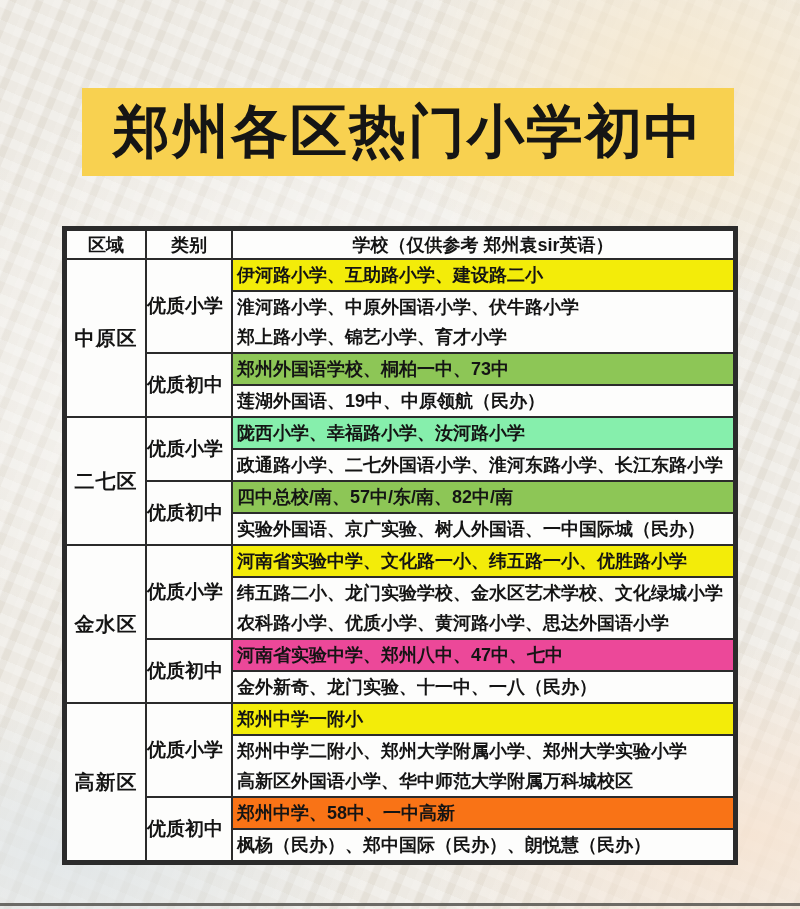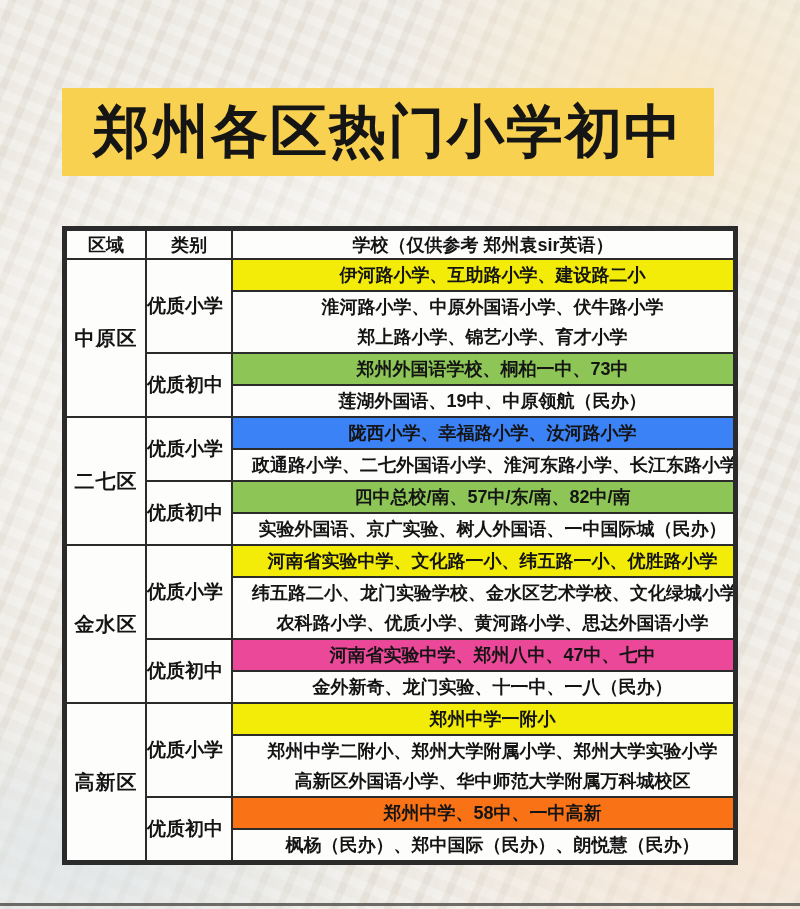--- a/index.html
+++ b/index.html
@@ -26,21 +26,21 @@
   .bottom-strip {
     position: absolute;
     left: 0; bottom: 3px;
     width: 100%; height: 3px;
     background: #55534f;
     opacity: .85;
   }
   
   .banner {
     position: absolute;
-    left: 62px; top: 88px;
+    left: 82px; top: 88px;
     width: 652px; height: 88px;
     background: #f8d150;
     display: flex;
     align-items: center;
     justify-content: center;
   }
   .banner-text {
     font-size: 57px;
     font-weight: 900;
     letter-spacing: 2px;
@@ -85,26 +85,25 @@
     letter-spacing: 1px;
   }
   td.category {
     font-size: 19px;
     font-weight: 800;
   }
   td.schools-cell { padding: 0; }
   .school-line {
     height: 30px;
     line-height: 30px;
-    padding-left: 19px;
+    padding-left: 4px;
     font-size: 18px;
     font-weight: 800;
     white-space: nowrap;
     overflow: hidden;
-    text-align: center;
   }
 </style>
 </head>
 <body>
 
 <div id="canvas">
 
   <div class="banner" style="background: rgb(248, 209, 80);">
     <span class="banner-text">郑州各区热门小学初中</span>
   </div>
@@ -145,21 +144,21 @@
             </td>
           </tr>
           <tr>
             <td class="schools-cell">
               <div class="school-line">莲湖外国语、19中、中原领航（民办）</div>
             </td>
           </tr>
           <tr>
             <td class="district" rowspan="4">二七区</td>
             <td class="category" rowspan="2">优质小学</td>
-            <td class="schools-cell" style="background: #3b82f6;">
+            <td class="schools-cell" style="background: #86efac;">
               <div class="school-line">陇西小学、幸福路小学、汝河路小学</div>
             </td>
           </tr>
           <tr>
             <td class="schools-cell">
               <div class="school-line">政通路小学、二七外国语小学、淮河东路小学、长江东路小学</div>
             </td>
           </tr>
           <tr>
             <td class="category" rowspan="2">优质初中</td>

